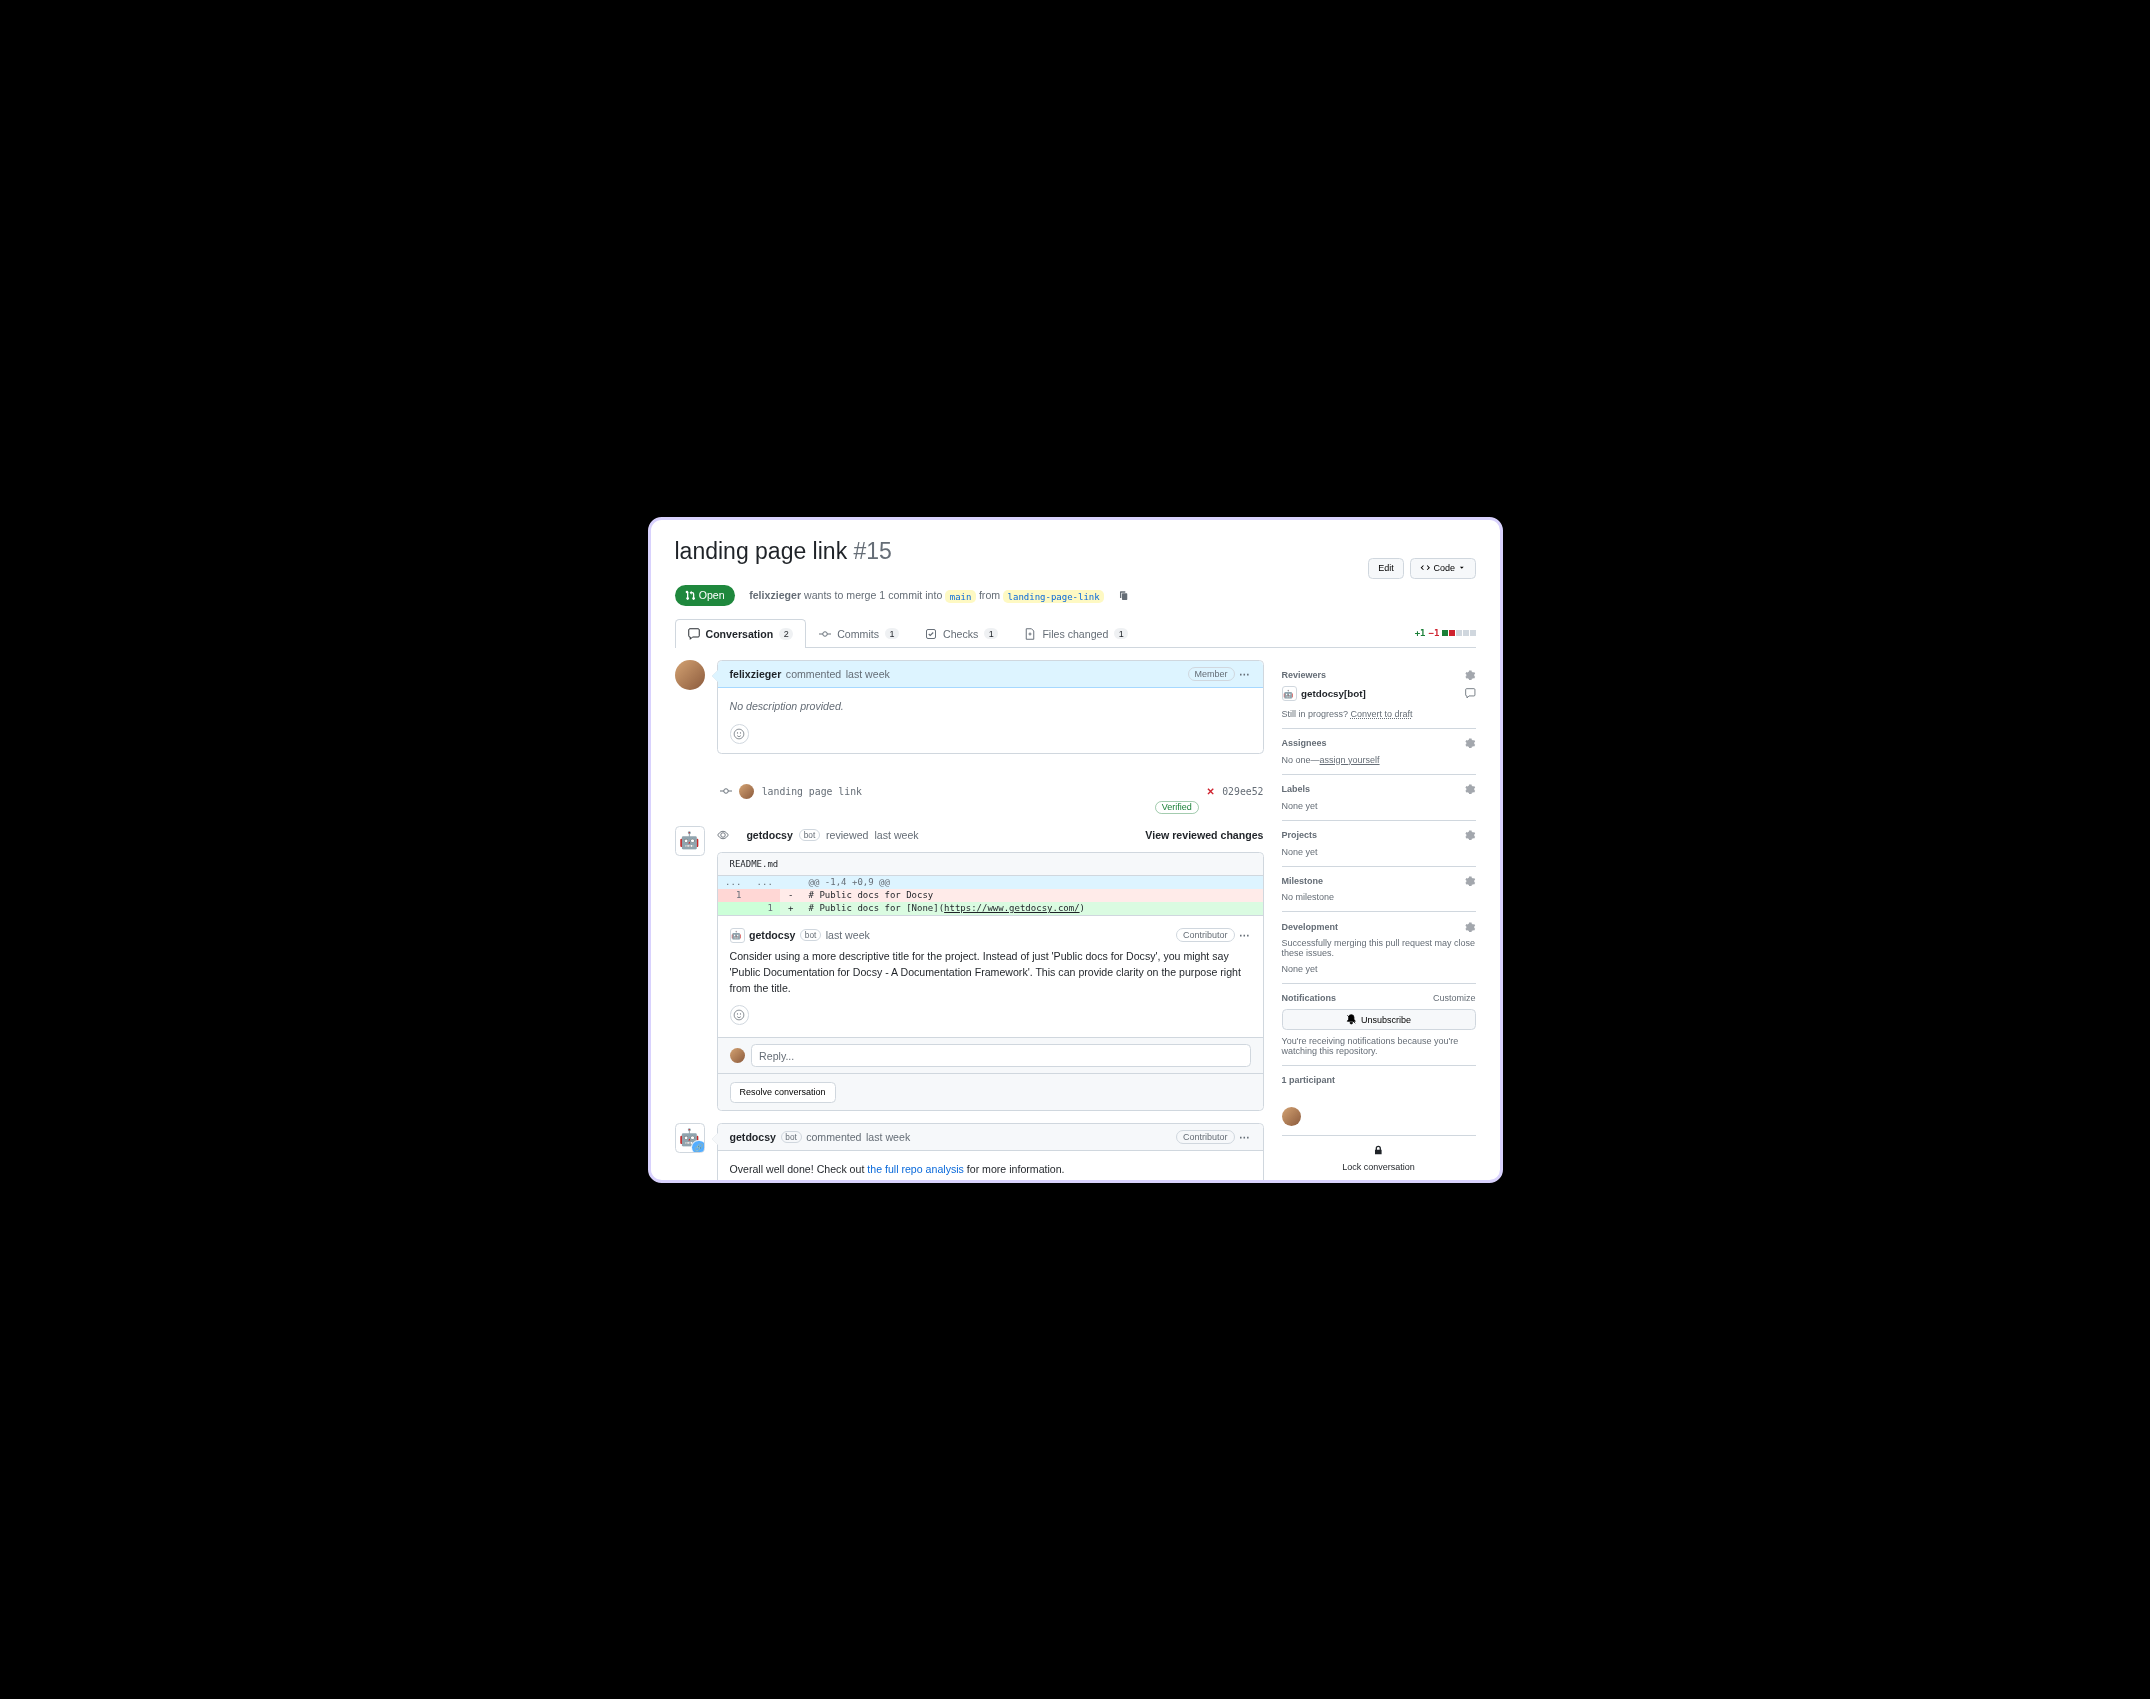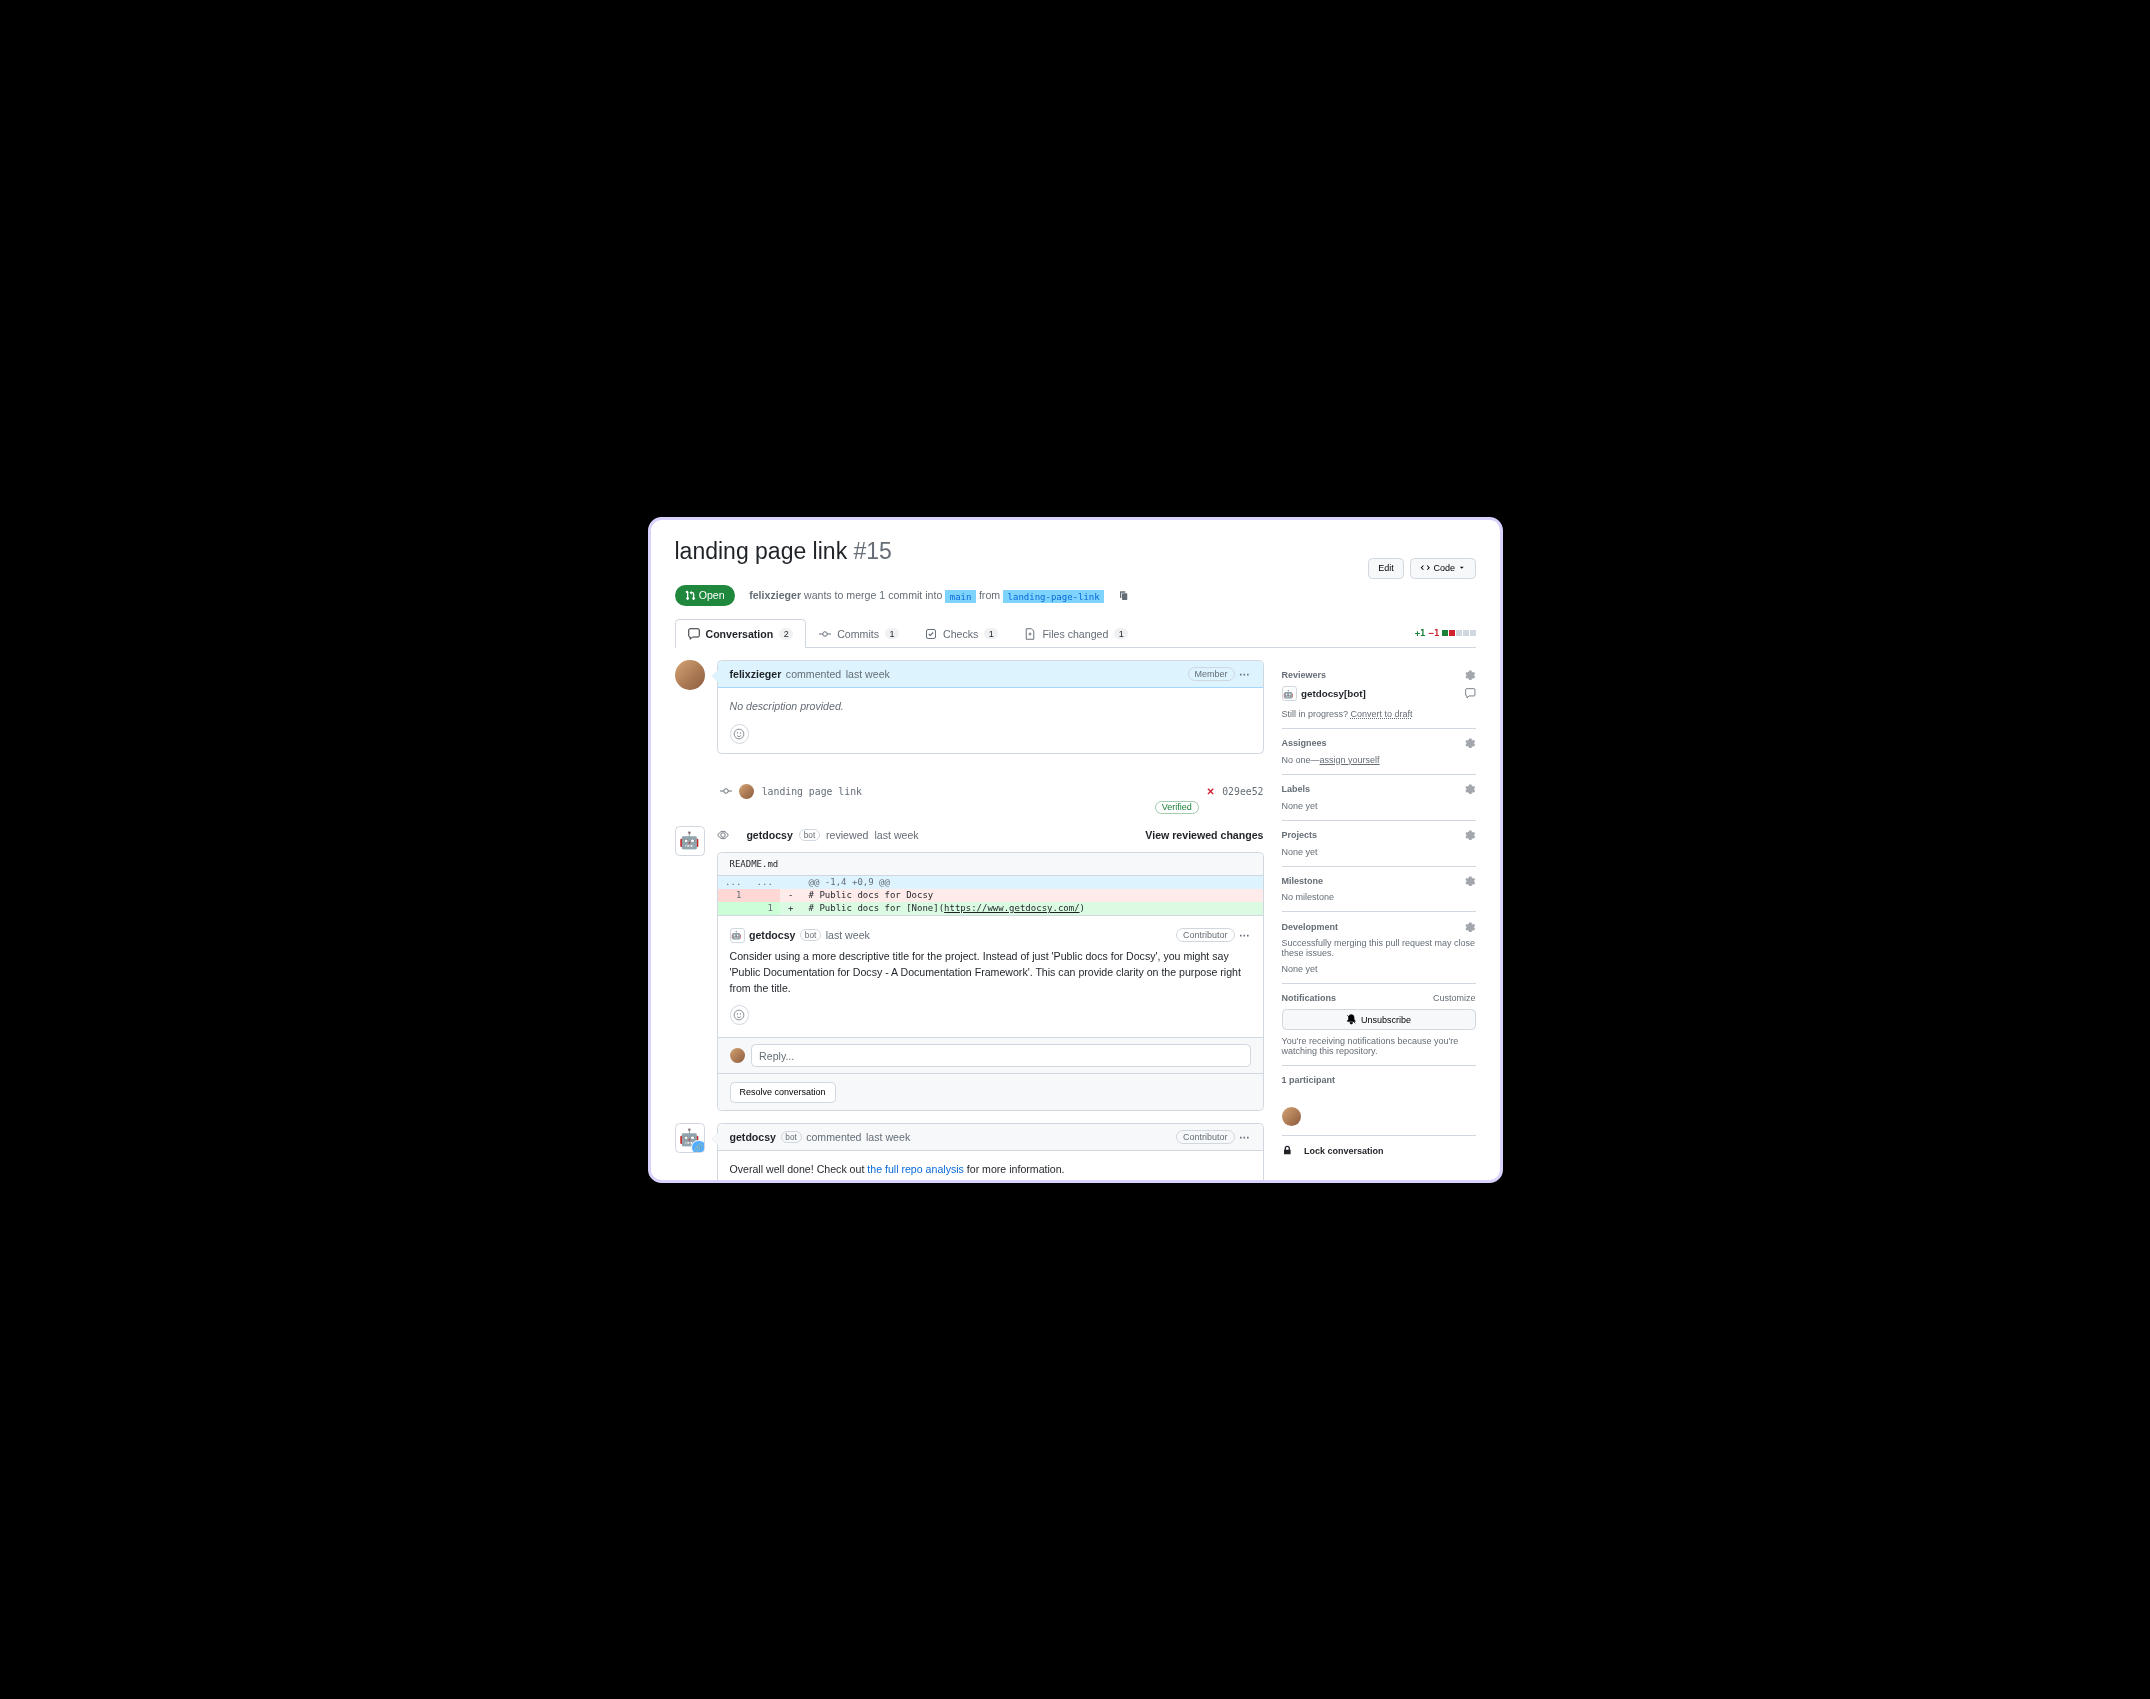--- a/index.html
+++ b/index.html
@@ -58,26 +58,26 @@
     color: #fff;
     border-radius: 756px;
     padding: 4.5px 10.6px;
     font-weight: 500;
     font-size: 10.6px;
     display: inline-flex;
     align-items: center;
     gap: 3px;
   }
   .branch {
-    background: #7dd3fc;
+    background: #fef9c3;
     color: #0969da;
     font-family: ui-monospace, SFMono-Regular, Menlo, monospace;
     font-size: 9px;
     padding: 1.5px 4.5px;
-    border-radius: 0;
+    border-radius: 5px;
   }
   .meta-text { color: #656d76; }
   .meta-text b { color: #656d76; font-weight: 600; }
 
   
   .tabs {
     display: flex;
     border-bottom: 0.8px solid #d0d7de;
     align-items: center;
     margin-bottom: 12px;
@@ -233,21 +233,21 @@
   
   .side-section { border-bottom:0.8px solid #d0d7de; padding:9px 0; }
   .side-head { display:flex; justify-content:space-between; align-items:center; margin-bottom:6px; color:#656d76; font-weight:600;}
   .side-body { color:#656d76; }
   .gear { color:#656d76; cursor:pointer;}
   .reviewer-row {display:flex;align-items:center;gap:4.5px;}
   .reviewer-row b{color:#1f2328;font-size:9.8px;}
   .underline-link{ color:#656d76; text-decoration:underline dotted; cursor:pointer;}
   .side-link{color:#656d76;text-decoration:underline;cursor:pointer;}
   .unsub-btn{ width:100%; border:0.8px solid #d0d7de; background:#f6f8fa; border-radius:4.5px; padding:3.8px; display:flex;align-items:center;justify-content:center;gap:4.5px;cursor:pointer;font-size:9px;font-weight:500;}
-  .lock-row{display:flex;align-items:center;gap:12px;padding-top:9px;font-weight:700;cursor:pointer;}
+  .lock-row{display:flex;align-items:center;gap:6px;padding-top:9px;font-weight:400;cursor:pointer;flex-direction:column;}
 
   svg{display:inline-block;vertical-align:middle;}
 </style>
 </head>
 <body>
 
 <div class="window">
 <div class="scroll-area">
 
   <div class="pr-header">

